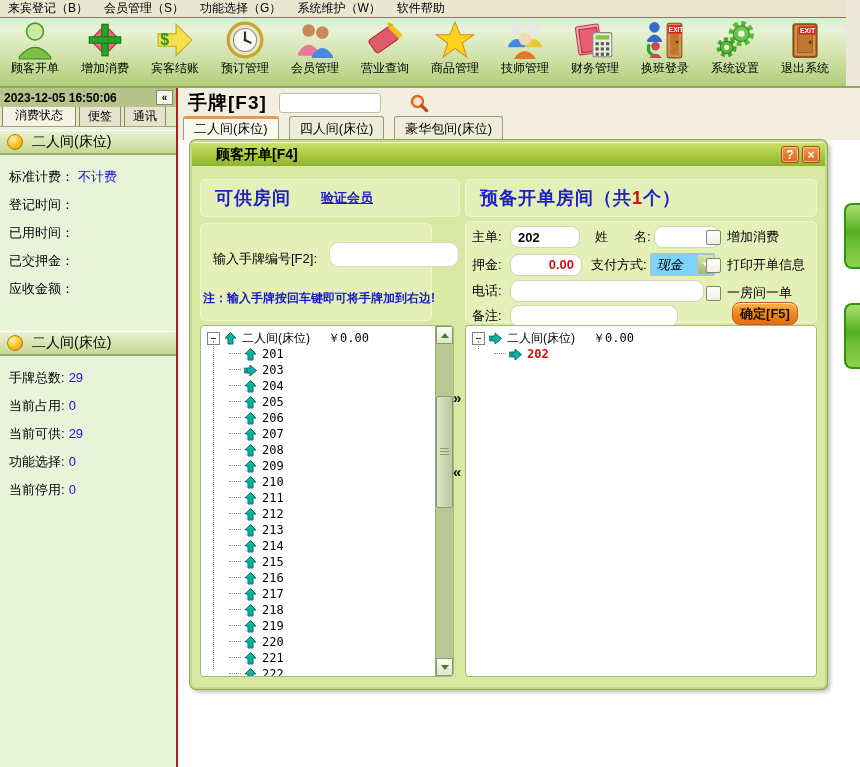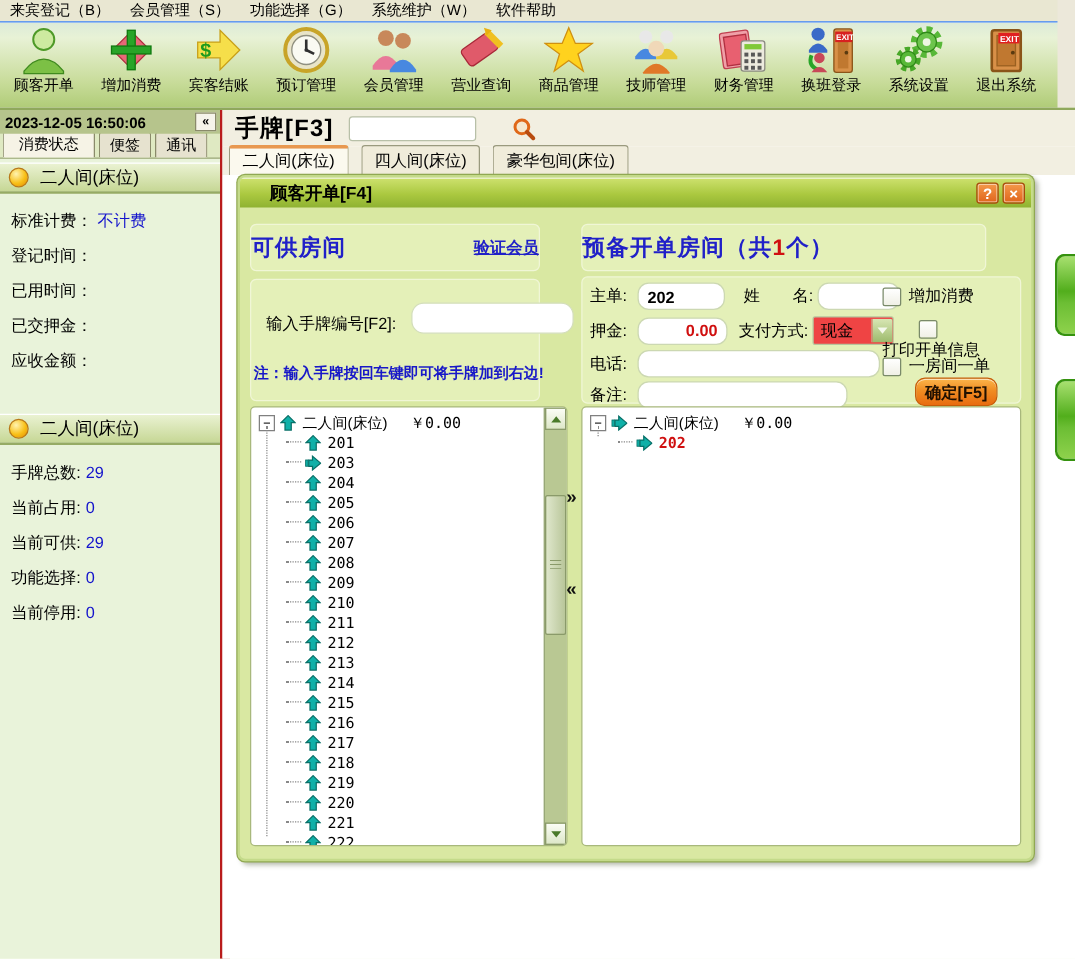--- a/index.html
+++ b/index.html
@@ -70,21 +70,21 @@
   #dlg-title{height:23px;background:linear-gradient(#cce06c 0%,#aac83f 55%,#8fb232 100%);
              border-top:1px solid #f0f4d8;display:flex;align-items:center;padding:0 5px 0 24px;
              font-size:14px;font-weight:bold;}
   #dlg-title .spacer{flex:1;}
   .dlg-btn{width:18px;height:17px;margin-left:3px;border-radius:3px;border:1px solid #a84a0c;
            background:linear-gradient(#f49a4a,#e0641c);color:#fff;font-weight:bold;font-size:12px;
            line-height:14px;text-align:center;padding:0;cursor:pointer;box-shadow:inset 0 0 0 1px rgba(255,255,255,.5);}
   #dlg-body{position:relative;height:520px;}
 
   .subbox{position:absolute;background:#e4f0b8;border:1px solid #f0f6d6;border-radius:5px;}
-  .hdrbox{display:flex;align-items:center;justify-content:space-between;padding:0 0;}
+  .hdrbox{display:flex;align-items:center;padding:0 14px;gap:30px;}
   #lp-header{left:8px;top:13px;width:230px;height:36px;}
   #lp-title,#rp-title{font-size:18px;font-weight:bold;color:#2020c8;letter-spacing:1px;white-space:nowrap;}
   #verify-link{font-size:13px;color:#2020c8;text-decoration:underline;cursor:pointer;font-weight:bold;white-space:nowrap;}
   #rp-header{left:273px;top:13px;width:322px;height:36px;}
   #rp-count{color:#d01010;}
 
   #lp-input{left:8px;top:57px;width:230px;height:96px;}
   #lp-input-label{position:absolute;left:12px;top:26px;font-size:13px;white-space:nowrap;}
   #lp-input-field{position:absolute;left:128px;top:18px;width:112px;height:23px;border:1px solid #d4debc;
                   border-radius:10px;background:#fff;font-size:13px;padding:0 8px;}
@@ -131,21 +131,21 @@
 
   
   #rp-form{left:273px;top:55px;width:350px;height:100px;}
   .frow{position:absolute;left:0;right:0;display:flex;align-items:center;}
   .flabel{font-size:13px;white-space:nowrap;}
   .l1{margin-left:6px;width:38px;}
   .finput{height:20px;border:1px solid #ccd8b2;border-radius:9px;background:#fff;font-size:13px;
           padding:0 7px;}
   .bold{font-weight:bold;} .red{color:#d01010;text-align:right;}
   #payment-select{display:flex;align-items:center;height:21px;border:1px solid #b8c49c;border-radius:2px;
-          background:#ef4444;cursor:pointer;margin-left:3px;}
+          background:#7dd3fc;cursor:pointer;margin-left:3px;font-style:italic;}
   #payment-value{width:40px;font-size:13px;padding-left:6px;}
   .dd-btn{width:16px;height:19px;background:linear-gradient(#d8e6b4,#9cba6c);border-left:1px solid #b8c49c;
           display:flex;align-items:center;justify-content:center;border-radius:0 2px 2px 0;}
   .dd-btn i{width:0;height:0;border-left:4px solid transparent;border-right:4px solid transparent;
           border-top:5px solid #f4f8ec;}
   #cb-col{position:absolute;left:240px;top:0;}
   .cb-row{position:absolute;left:0;display:flex;align-items:center;white-space:nowrap;cursor:pointer;}
   .cb{width:13px;height:13px;background:linear-gradient(#fff,#f0f0e6);border:1px solid #7a8a6a;
       border-radius:2px;margin-right:6px;flex:0 0 auto;}
   .cb-label{font-size:13px;}
@@ -672,21 +672,21 @@
             </div>
             <div class="frow" style="top:83px">
               <span class="flabel l1">备注:</span>
               <input class="finput" style="width: 152px;">
             </div>
             <div id="cb-col">
                 <div class="cb-row" style="top: 6px;">
                   <span class="cb"></span>
                   <span class="cb-label">增加消费</span>
                 </div>
-                <div class="cb-row" style="top: 34px; flex-direction: column;">
+                <div class="cb-row" style="top: 34px;">
                   <span class="cb"></span>
                   <span class="cb-label">打印开单信息</span>
                 </div>
                 <div class="cb-row" style="top: 62px;">
                   <span class="cb"></span>
                   <span class="cb-label">一房间一单</span>
                 </div>
               </div>
             <button id="confirm-btn">确定[F5]</button>
           </div>

